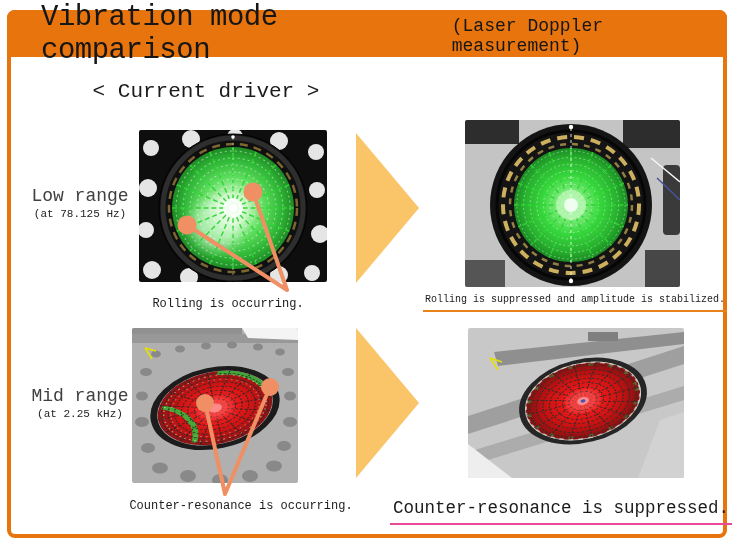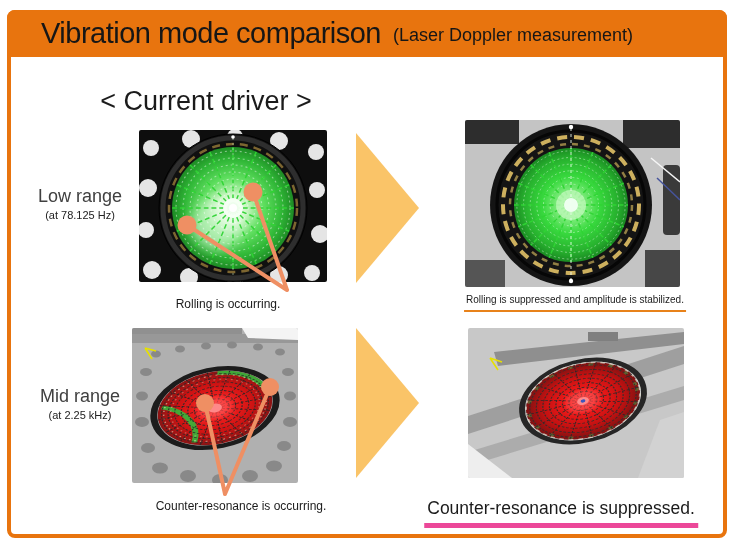--- a/index.html
+++ b/index.html
@@ -1,47 +1,47 @@
 <!DOCTYPE html>
 <html><head>
 <meta charset="utf-8">
 <style>
   html,body{margin:0;padding:0;background:#ffffff;}
   .stage{
     position:relative;width:737px;height:556px;background:#ffffff;
-    font-family:Liberation Sans, sans-serif;color:#1b1b1b;overflow:hidden;
+    font-family:Liberation Mono, monospace;color:#1b1b1b;overflow:hidden;
   }
   .frame{
     position:absolute;left:7px;top:10px;width:720px;height:528px;
     border:4px solid #e8740e;border-radius:8px;box-sizing:border-box;
     background:transparent;
   }
   .titlebar{
     position:absolute;left:7px;top:10px;width:720px;height:47px;
     background:#e8740e;border-radius:8px 8px 0 0;box-sizing:border-box;
     display:flex;align-items:center;padding-left:34px;
   }
   .title-main{font-size:29px;font-weight:500;letter-spacing:-0.5px;color:#161616;}
   .title-sub{font-size:18px;font-weight:400;color:#161616;margin-left:12px;padding-top:4px;}
   .col-header{
-    position:absolute;top:86px;transform:translateX(-50%);
-    font-size:27px;color:#1b1b1b;white-space:nowrap;
+    position:absolute;top:80px;transform:translateX(-50%);
+    font-size:21px;color:#1b1b1b;white-space:nowrap;
   }
   .row-label{
     position:absolute;transform:translateX(-50%);text-align:center;white-space:nowrap;
   }
   .row-label .big{font-size:18px;color:#404040;}
   .row-label .small{font-size:11px;color:#222;margin-top:2px;}
   .caption{
     position:absolute;transform:translateX(-50%);white-space:nowrap;color:#1b1b1b;
   }
   .cap-lg{font-size:12px;}
   .cap-sm{font-size:10px;}
   .u2{border-bottom:2px solid #e8821a;padding:0 2px 5px 2px;}
-  .u3{border-bottom:5px solid #ec4899;padding:0 3px 5px 3px;}
+  .u3{border-bottom:2px solid #ec4899;padding:0 3px 5px 3px;}
   svg{display:block;}
   .abs{position:absolute;}
 </style>
 </head>
 <body>
 
 <div class="stage">
 
   <svg width="0" height="0" style="position:absolute" aria-hidden="true">
     <defs>

